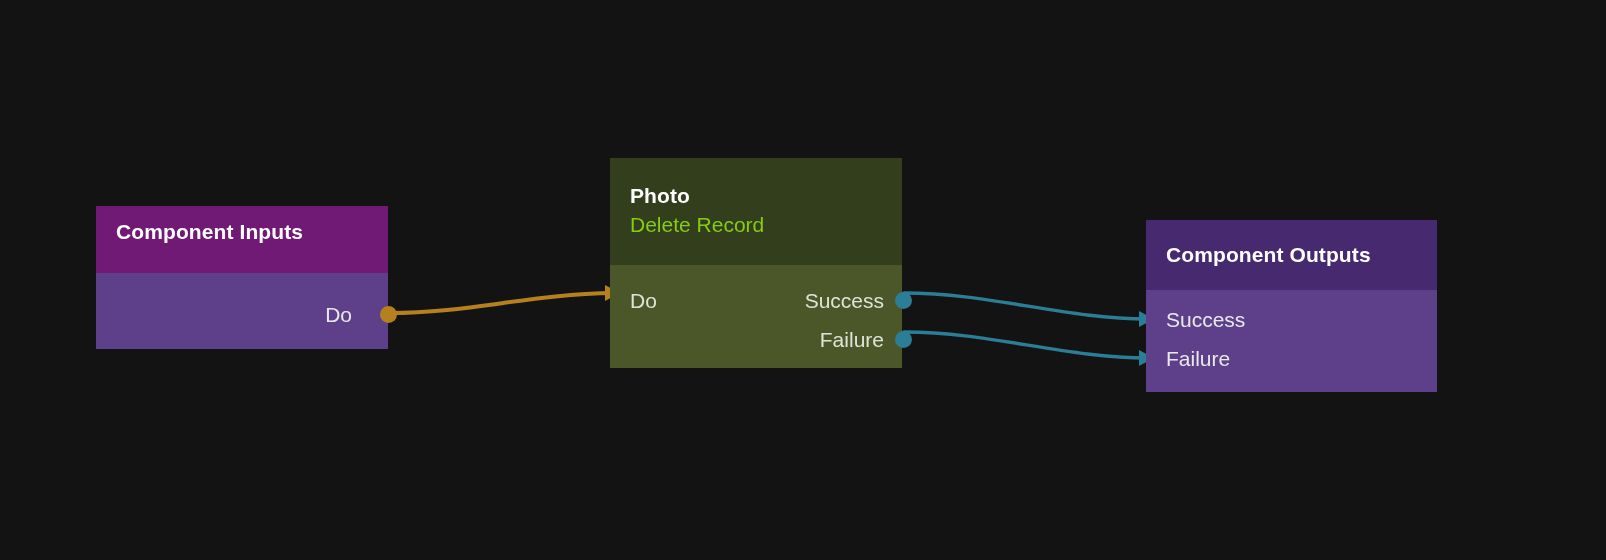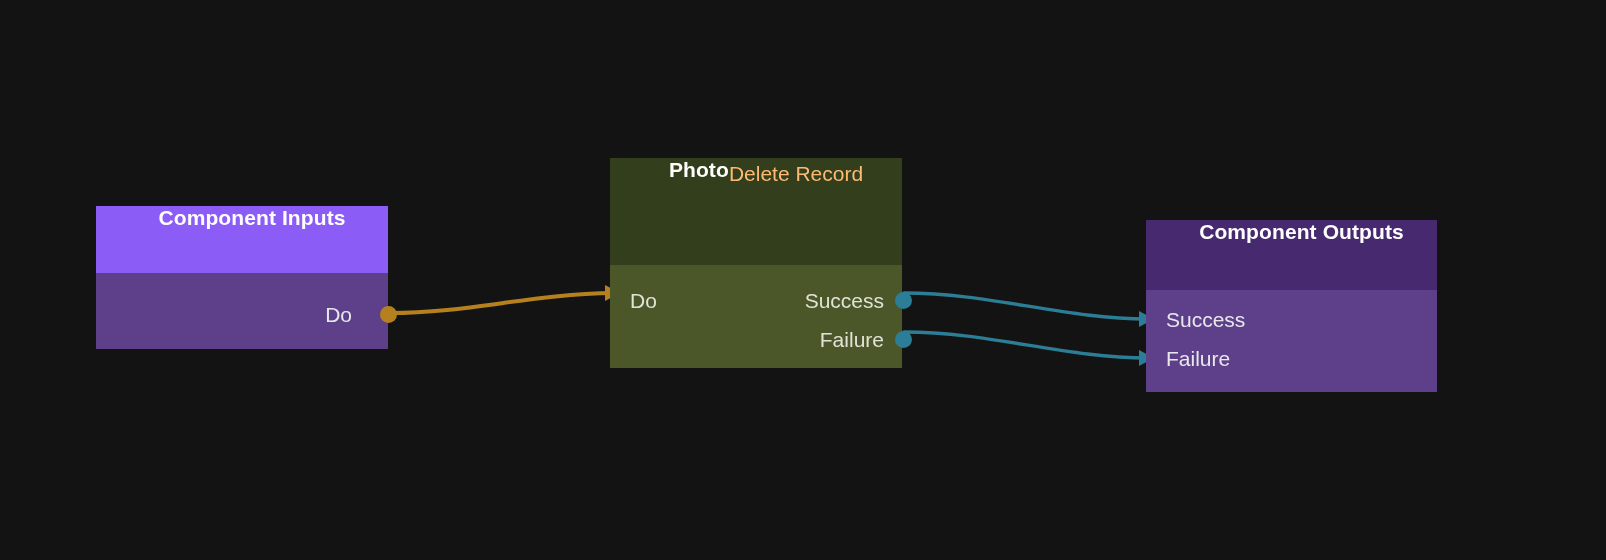--- a/index.html
+++ b/index.html
@@ -28,35 +28,34 @@
     pointer-events: none;
   }
   .node {
     position: absolute;
     box-sizing: border-box;
     overflow: visible;
   }
   .node-header {
     box-sizing: border-box;
     display: flex;
-    flex-direction: row;
+    flex-direction: column;
     justify-content: center;
-    text-align: center;
   }
   .node-title {
     font-size: 21px;
     font-weight: bold;
     color: #ffffff;
     letter-spacing: 0.1px;
     line-height: 1.18;
   }
   .node-subtitle {
     font-size: 21px;
     font-weight: normal;
-    color: #fdba74;
+    color: #84cc16;
     line-height: 1.3;
     margin-top: 2px;
   }
   .node-body {
     box-sizing: border-box;
     position: relative;
   }
   .port-row {
     position: absolute;
     display: flex;
@@ -92,21 +91,21 @@
 
   
   #node-component-inputs {
     left: 96px;
     top: 206px;
     width: 292px;
     height: 143px;
   }
   #node-component-inputs .node-header {
     height: 67px;
-    background: #8b5cf6;
+    background: #701a75;
     padding: 0 0 14px 20px;
   }
   #node-component-inputs .node-body {
     height: 76px;
     background: #5d4089;
   }
 
   
   #node-photo-delete-record {
     left: 610px;

